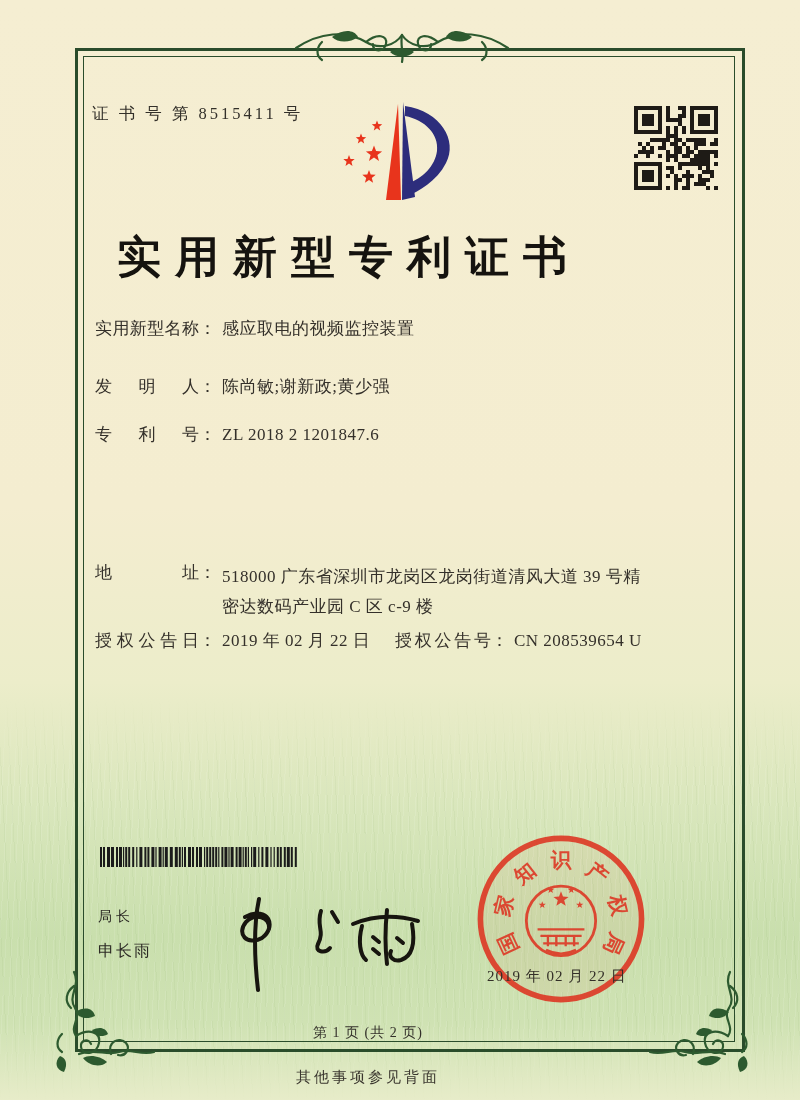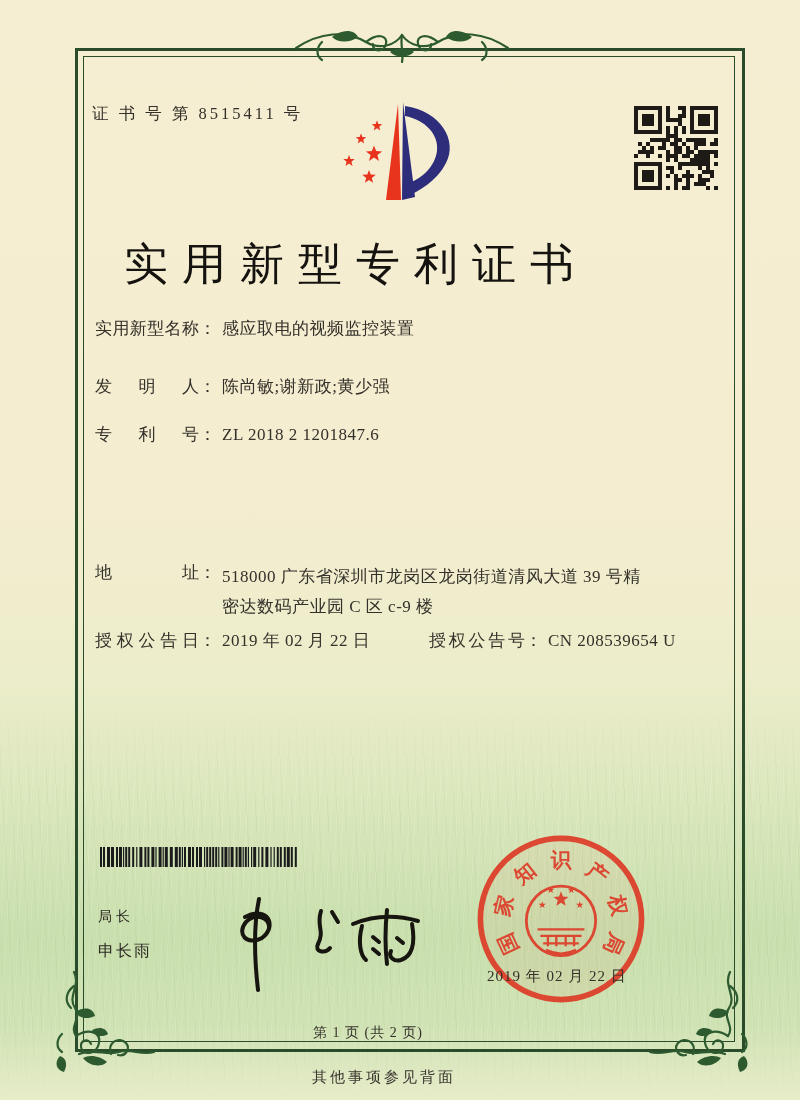--- a/index.html
+++ b/index.html
@@ -18,41 +18,41 @@
   }
   .frame-outer{position:absolute;left:75px;top:48px;width:664px;height:998px;border:3.5px solid #2a4c2b;}
   .frame-inner{position:absolute;left:83px;top:56px;width:650px;height:984px;border:1.5px solid #2a4c2b;}
   .orn{position:absolute;pointer-events:none;}
   .orn-top{left:292px;top:20px;width:220px;height:52px;}
   .orn-bl{left:48px;top:968px;width:112px;height:112px;}
   .orn-br{left:644px;top:968px;width:112px;height:112px;}
   .cert-no{position:absolute;left:92px;top:103px;font-size:16.5px;letter-spacing:3px;color:#33302a;}
   #logo{position:absolute;left:325px;top:96px;width:150px;height:112px;}
   #qr{position:absolute;left:634px;top:106px;width:84px;height:84px;}
-  .title{position:absolute;left:0;top:220px;width:668px;margin:15px;text-align:center;
-         font-size:44px;font-weight:400;letter-spacing:14px;text-indent:14px;color:#15130f;}
+  .title{position:absolute;left:0;top:220px;width:668px;margin:8px;text-align:center;
+         font-size:44px;font-weight:700;letter-spacing:14px;text-indent:14px;color:#15130f;}
   .frow{position:absolute;left:95px;width:620px;font-size:17px;line-height:1.35;color:#34302a;}
   .flabel{display:inline-block;width:104px;text-align:justify;text-align-last:justify;vertical-align:top;}
   .fcolon{display:inline-block;margin-right:6px;vertical-align:top;}
   .fvalue{display:inline-block;letter-spacing:.5px;vertical-align:top;}
   .row-name{top:318px}.row-inv{top:376px}.row-pno{top:424px}.row-fdate{top:468px}
   .row-owner{top:513px}.row-addr{top:562px}.row-grant{top:630px;height:26px;}
   .row-addr .fvalue{width:424px;line-height:30px;}
   .g2{position:absolute;left:300px;top:0;white-space:nowrap;}
-  .g2 .flabel{width:96px;margin-left:34px;}
+  .g2 .flabel{width:96px;}
   .paras{position:absolute;left:84px;top:650px;width:634px;}
   .paras p{margin:0;font-size:16.5px;line-height:30px;text-align:justify;text-indent:2em;color:#38332c;}
   #barcode{position:absolute;left:100px;top:847px;width:198px;height:20px;}
   .sig-title{position:absolute;left:98px;top:908px;font-size:14px;letter-spacing:4px;color:#2c2a25;}
   .sig-name{position:absolute;left:98px;top:941px;font-size:16px;letter-spacing:2px;color:#2c2a25;}
   #signature{position:absolute;left:225px;top:893px;width:200px;height:100px;}
   #seal{position:absolute;left:472px;top:830px;width:178px;height:178px;}
   .seal-date{position:absolute;left:487px;top:967px;font-size:15px;letter-spacing:1px;color:#332f28;}
   .page-info{position:absolute;left:0;top:1024px;width:736px;text-align:center;font-size:14px;letter-spacing:1px;color:#33302a;}
-  .back-note{position:absolute;left:16px;top:1068px;width:736px;text-align:center;font-size:15px;letter-spacing:3px;color:#3a362e;}
+  .back-note{position:absolute;left:0;top:1068px;width:736px;text-align:center;font-size:15px;letter-spacing:3px;color:#3a362e;}
   svg text{font-family:"Liberation Serif","DejaVu Serif",serif;}
 </style>
 </head>
 <body>
 
 <div id="page">
 
   <div class="texture"></div>
 
   <div class="frame-outer"></div>

